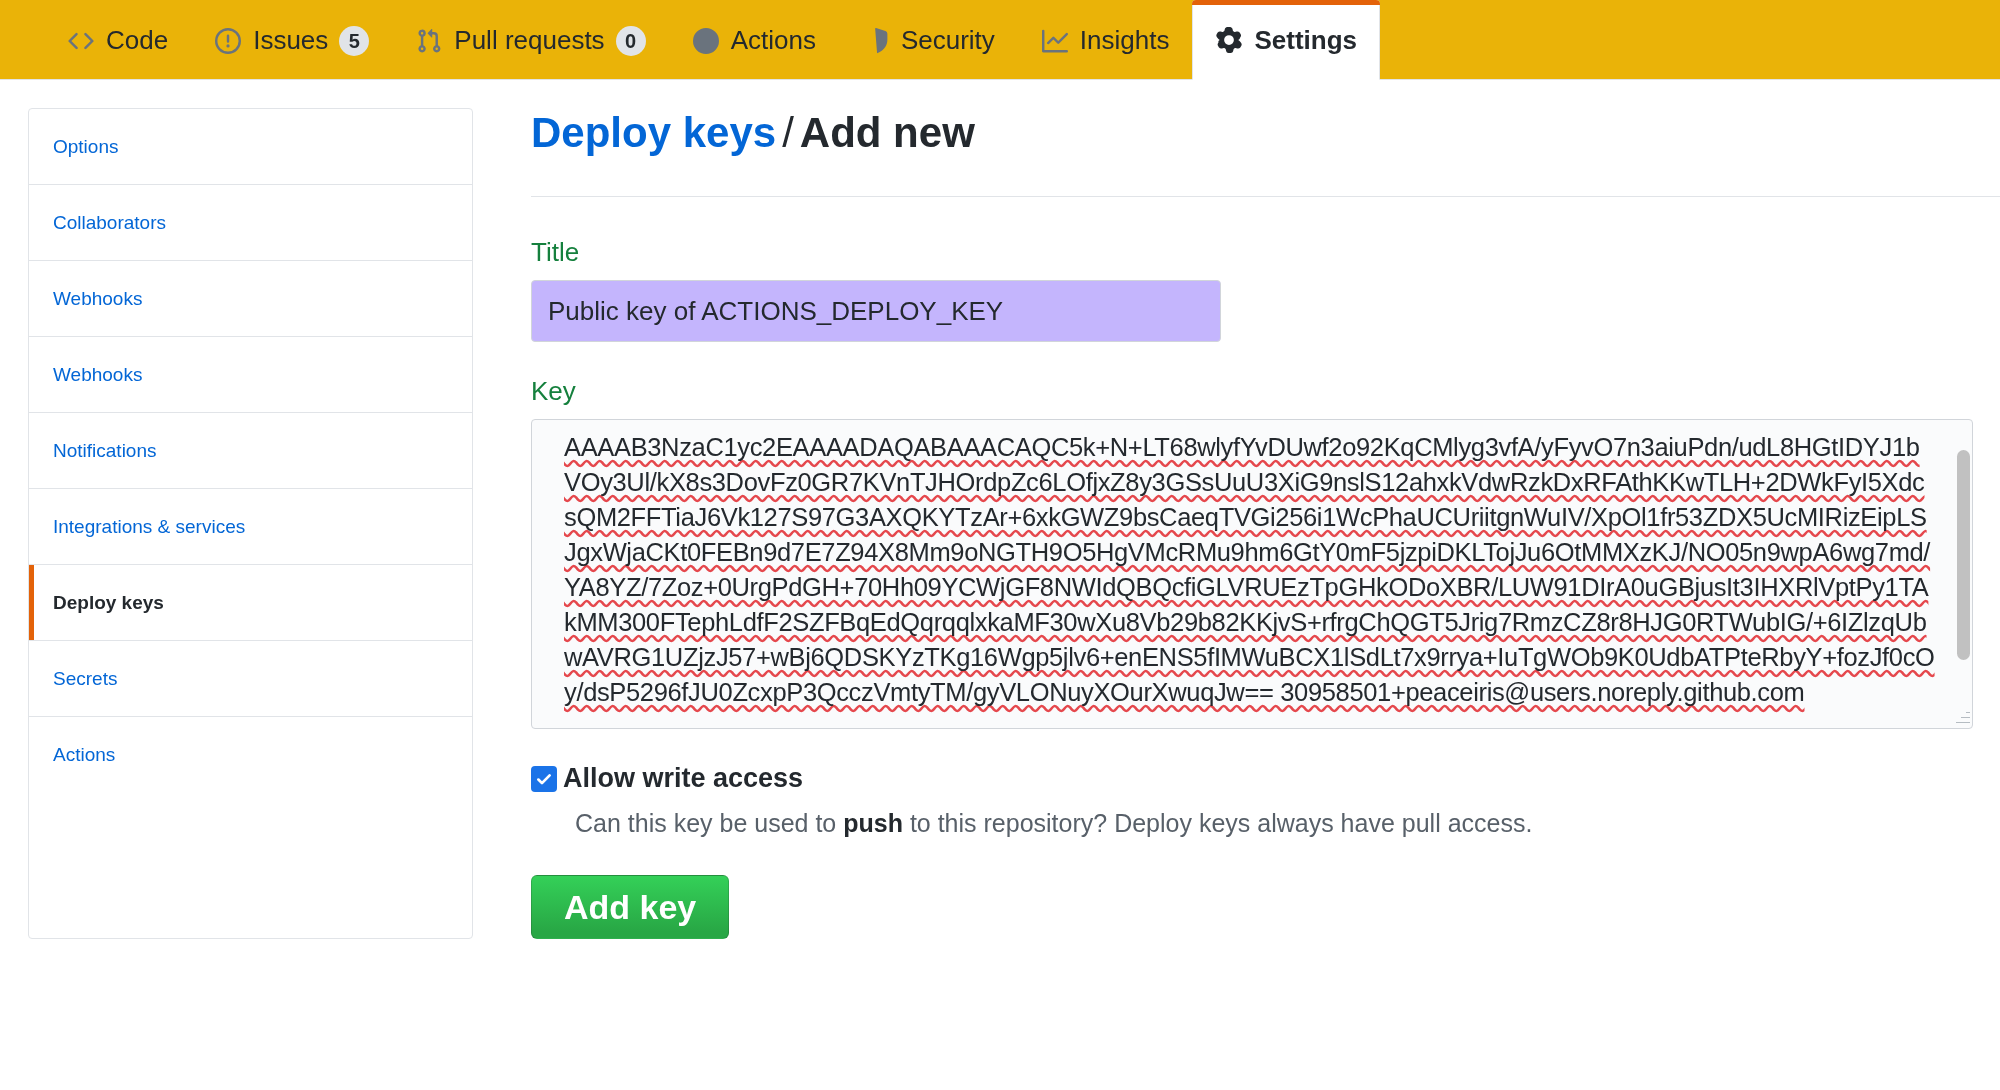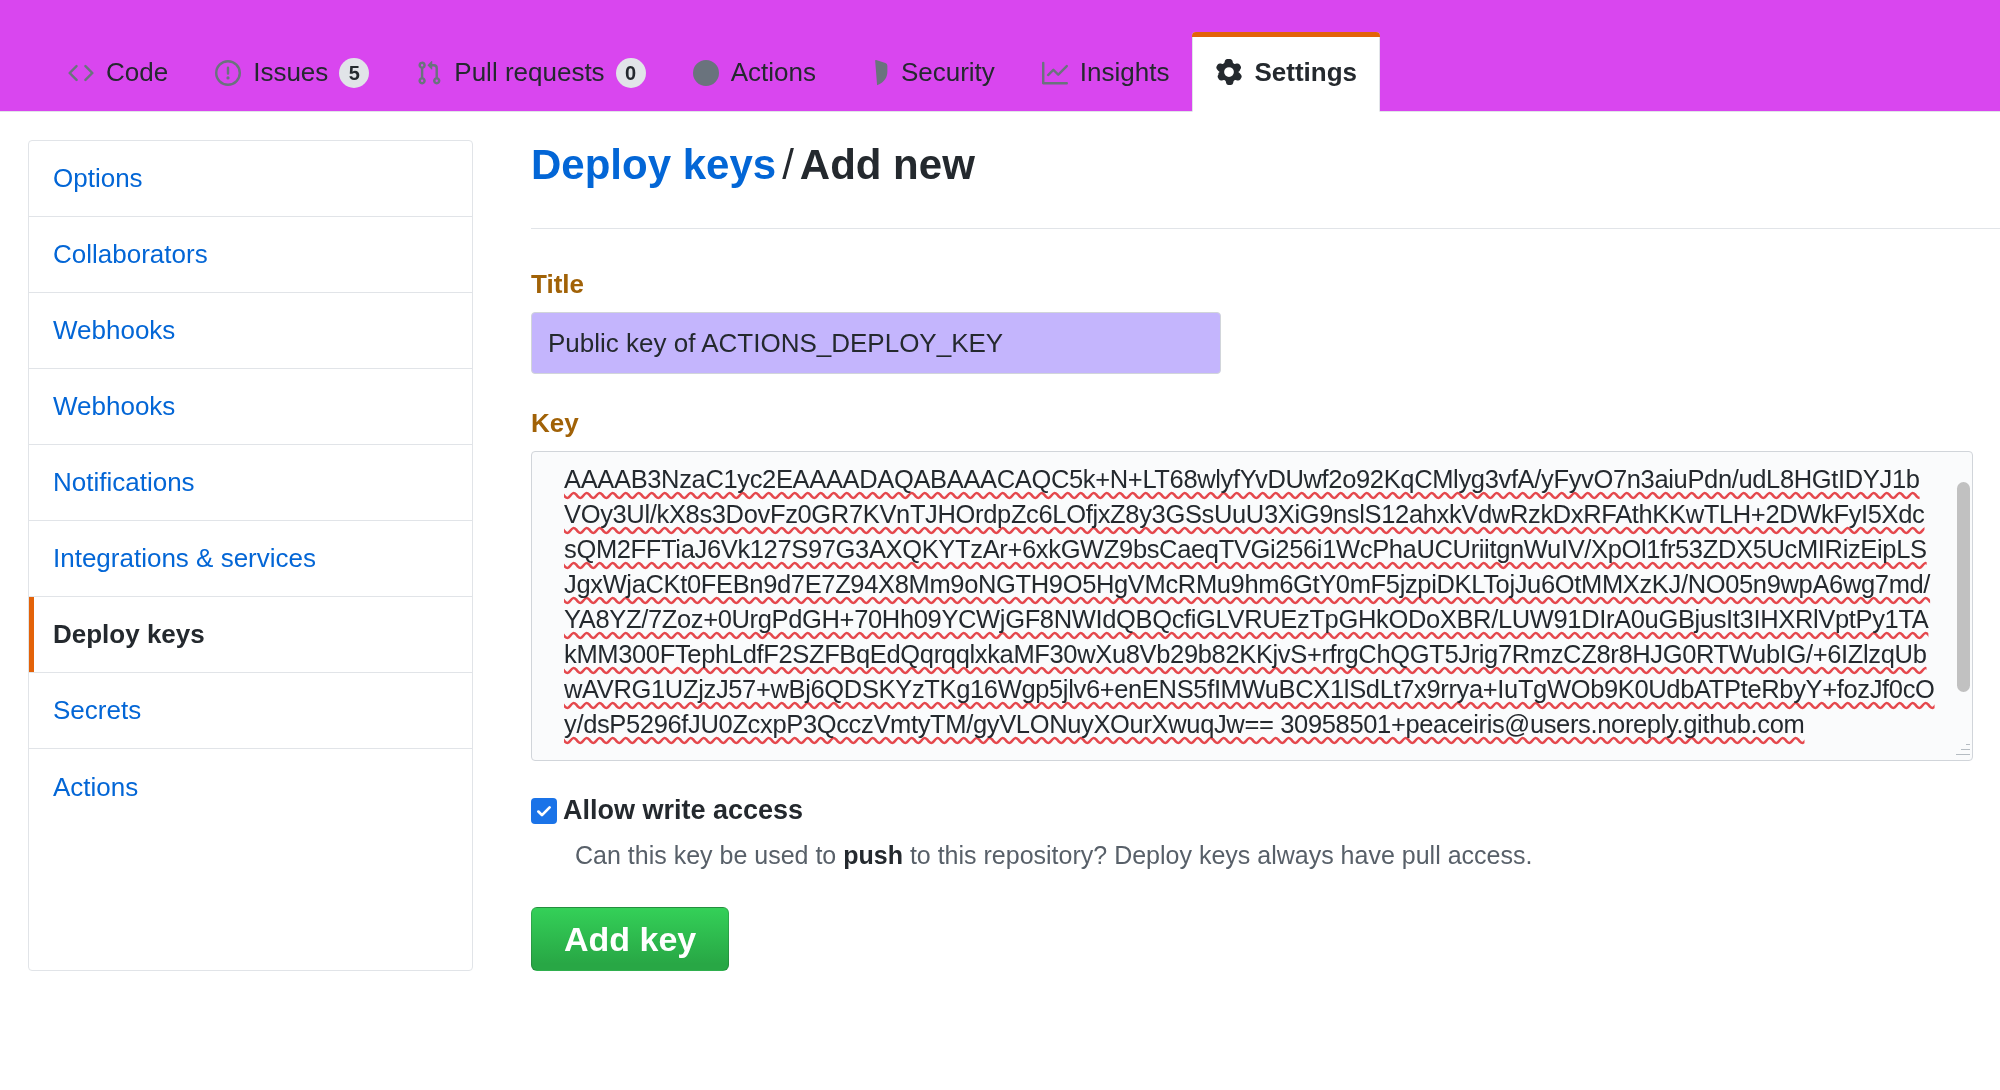--- a/index.html
+++ b/index.html
@@ -11,22 +11,22 @@
     height: 1090px;
     background: #ffffff;
     font-family: "Liberation Sans", sans-serif;
     -webkit-font-smoothing: antialiased;
     overflow: hidden;
   }
 
   
   .repo-nav {
     position: relative;
-    height: 112px;
-    background: #d946ef;
+    height: 80px;
+    background: #eab308;
     border-bottom: 1px solid #e1e4e8;
     display: flex;
     align-items: flex-end;
     padding-left: 44px;
     box-sizing: border-box;
   }
   .nav-tab {
     position: relative;
     display: flex;
     align-items: center;
@@ -104,21 +104,21 @@
     background: #ffffff;
     overflow: hidden;
   }
   .side-item {
     position: relative;
     display: flex;
     align-items: center;
     height: 76px;
     padding: 0 24px;
     box-sizing: border-box;
-    font-size: 26px;
+    font-size: 19px;
     color: #0366d6;
     border-bottom: 1px solid #e1e4e8;
     cursor: pointer;
   }
   .side-item:last-child { border-bottom: none; }
   .side-item.active {
     color: #24292e;
     font-weight: 600;
     cursor: default;
   }
@@ -155,22 +155,22 @@
   }
   .page-heading .crumb-sep {
     color: #24292e;
     font-weight: 400;
     padding: 0 6px;
   }
 
   .field-label {
     display: block;
     font-size: 26px;
-    font-weight: 700;
-    color: #a16207;
+    font-weight: 400;
+    color: #15803d;
     margin-bottom: 12px;
   }
   .text-input {
     display: block;
     width: 690px;
     height: 62px;
     box-sizing: border-box;
     padding: 0 16px;
     font-family: "Liberation Sans", sans-serif;
     font-size: 26px;

